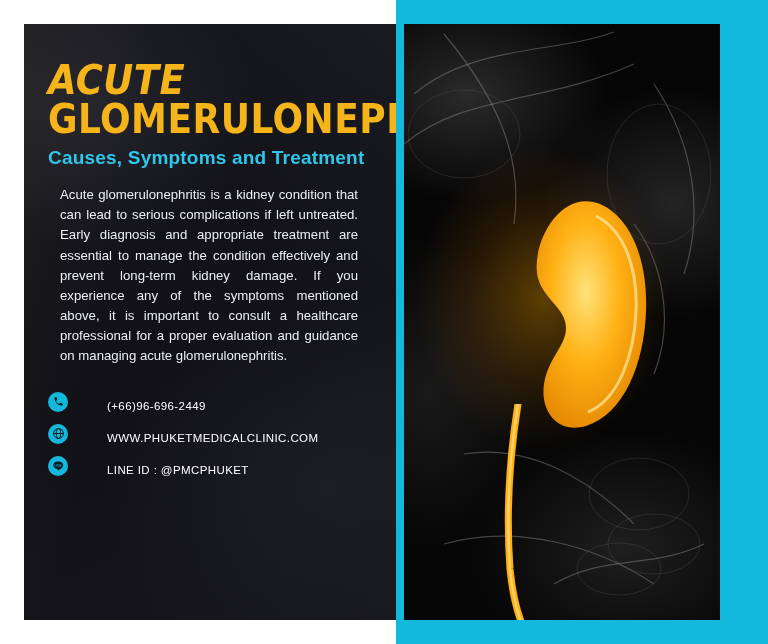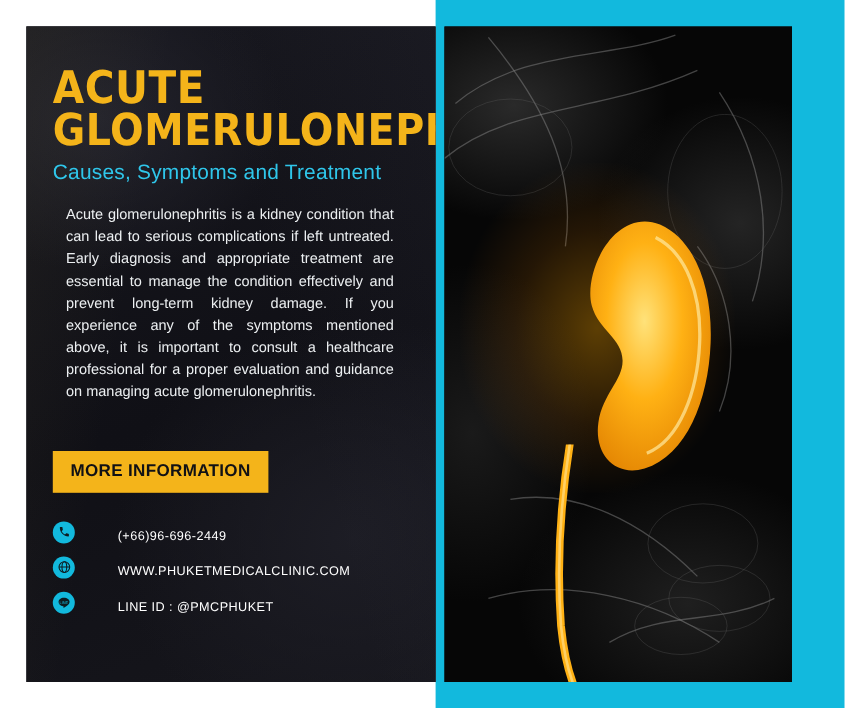--- a/index.html
+++ b/index.html
@@ -67,27 +67,27 @@
     color: #f4b41a;
     font-family: "DejaVu Sans", sans-serif;
     font-weight: bold;
     font-size: 41px;
     line-height: 0.98;
     letter-spacing: 0.5px;
     font-stretch: condensed;
     margin: 0 0 8px 0;
     text-transform: uppercase;
   }
-  .title .line1 { display: block; font-size: 41px; }
+  .title .line1 { display: block; font-size: 41px; font-style: italic; }
   .title .line2 { display: block; font-size: 40px; }
 
   .subtitle {
     color: #2fc6ea;
     font-size: 19px;
-    font-weight: normal;
+    font-weight: bold;
     letter-spacing: 0.2px;
     margin: 2px 0 16px 0;
   }
 
   .body-copy {
     color: #eceff1;
     font-size: 13.2px;
     line-height: 1.52;
     text-align: justify;
     margin: 12px;
@@ -199,23 +199,20 @@
 
       <h1 class="title">
         <span class="line1">Acute</span>
         <span class="line2">Glomerulonephritis</span>
       </h1>
 
       <div class="subtitle">Causes, Symptoms and Treatment</div>
 
       <p class="body-copy">Acute glomerulonephritis is a kidney condition that can lead to serious complications if left untreated. Early diagnosis and appropriate treatment are essential to manage the condition effectively and prevent long-term kidney damage. If you experience any of the symptoms mentioned above, it is important to consult a healthcare professional for a proper evaluation and guidance on managing acute glomerulonephritis.</p>
 
-      <div class="cta-wrap">
-        <button class="cta-button">MORE INFORMATION</button>
-      </div>
 
       <div class="contacts">
 
         <div class="contact-row">
           <span class="contact-icon">
             <svg width="11" height="11" viewBox="0 0 24 24" fill="#0d1b20" aria-hidden="true">
               <path d="M6.6 10.8c1.5 2.9 3.7 5.1 6.6 6.6l2.2-2.2c.3-.3.7-.4 1-.2 1.1.4 2.4.6 3.6.6.6 0 1 .4 1 1V20c0 .6-.4 1-1 1C10.9 21 3 13.1 3 3.5c0-.6.4-1 1-1H7.4c.6 0 1 .4 1 1 0 1.3.2 2.5.6 3.6.1.3 0 .7-.2 1l-2.2 2.7z"></path>
             </svg>
           </span>
           <span class="contact-text">(+66)96-696-2449</span>

